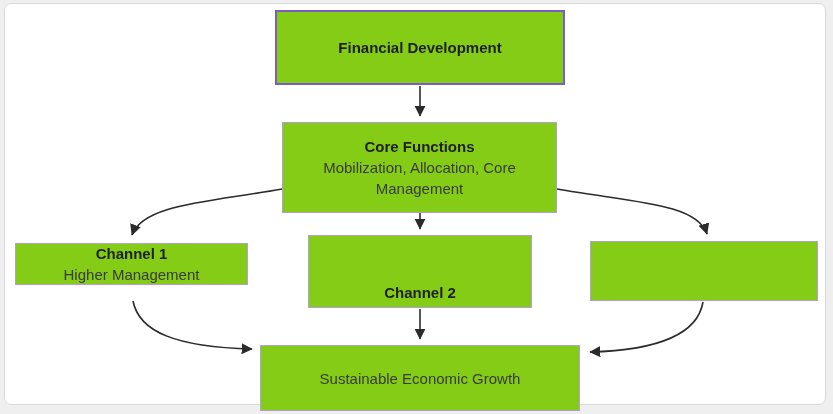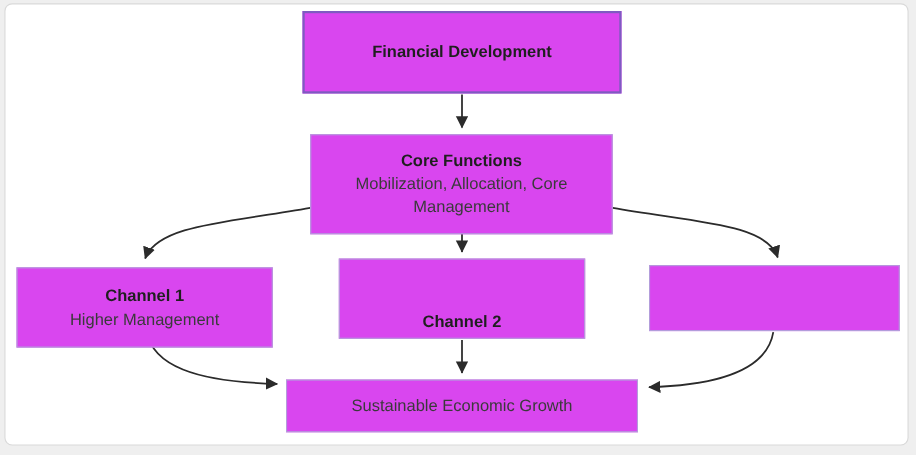--- a/index.html
+++ b/index.html
@@ -29,21 +29,21 @@
     height: 414px;
   }
   .edges-svg {
     position: absolute;
     left: 0; top: 0;
     pointer-events: none;
   }
   .node {
     position: absolute;
     box-sizing: border-box;
-    background: #d946ef;
+    background: #84cc16;
     border: 1.5px solid #b39ddb;
     display: flex;
     flex-direction: column;
     align-items: center;
     justify-content: center;
     text-align: center;
     padding: 4px 10px;
   }
   .node--primary {
     border: 2px solid #7e5bc1;
@@ -56,24 +56,24 @@
   }
   .node-sub {
     font-size: 15px;
     font-weight: 400;
     color: #3a3a3a;
     line-height: 21px;
   }
   
   #node-financial    { left: 275px; top: 10px;  width: 290px; height: 75px; }
   #node-core         { left: 282px; top: 122px; width: 275px; height: 91px; }
-  #node-channel1     { left: 15px;  top: 243px; width: 233px; height: 73px; }
+  #node-channel1     { left: 15px;  top: 243px; width: 233px; height: 42px; }
   #node-channel2     { left: 308px; top: 235px; width: 224px; height: 73px; justify-content: flex-end; }
   #node-channel3     { left: 590px; top: 241px; width: 228px; height: 60px; }
-  #node-growth       { left: 260px; top: 345px; width: 320px; height: 48px; }
+  #node-growth       { left: 260px; top: 345px; width: 320px; height: 66px; }
 </style>
 </head>
 <body>
 
 <div class="stage">
   <div class="card"></div>
 
   <svg class="edges-svg" width="833" height="414" viewBox="0 0 833 414">
     <defs>
       <marker id="arrowhead" markerWidth="8" markerHeight="8" refX="6.5" refY="3.5" orient="auto" markerUnits="strokeWidth">

